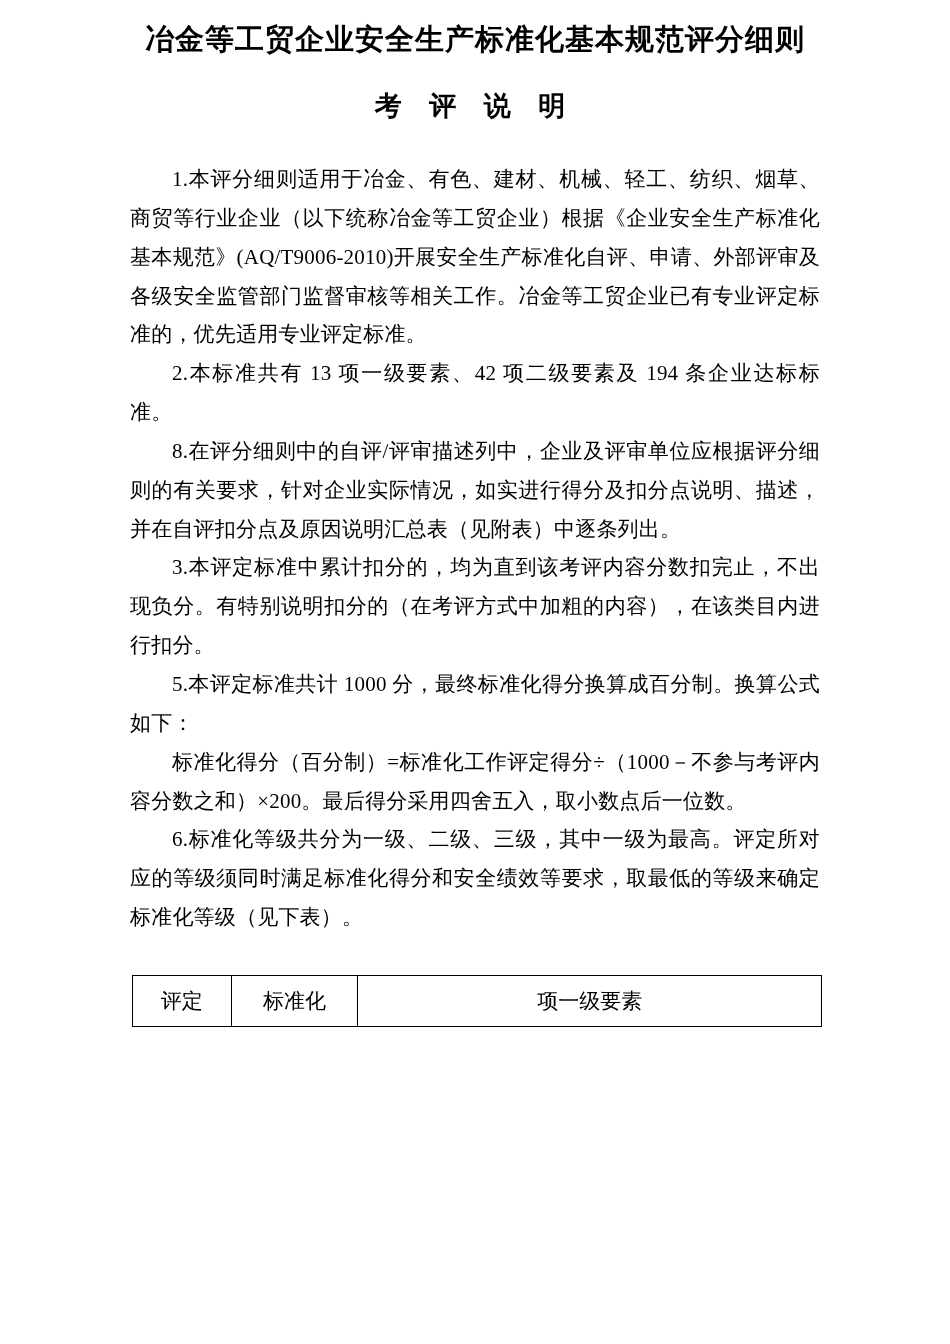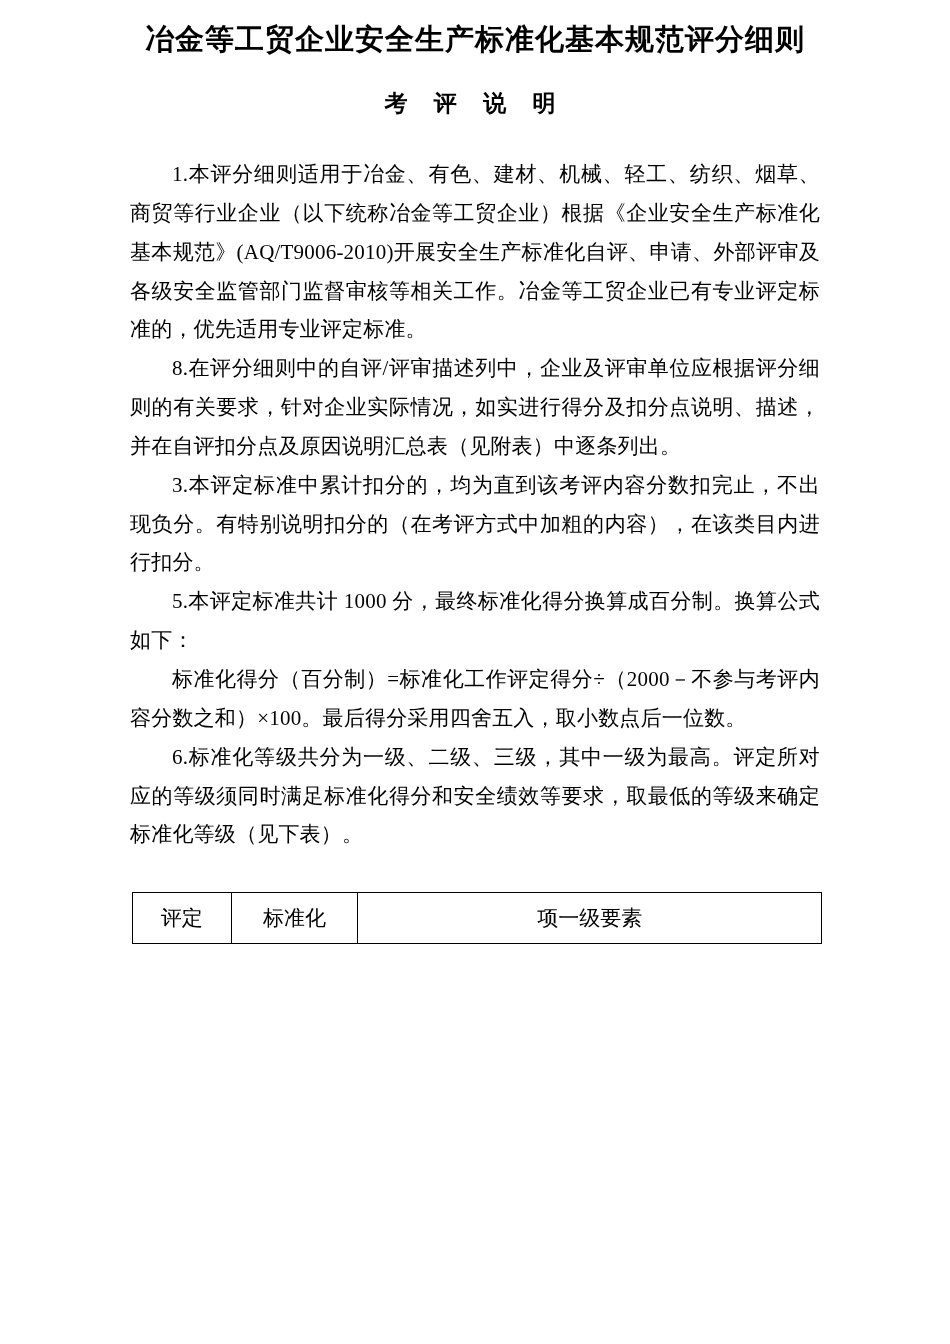--- a/index.html
+++ b/index.html
@@ -26,21 +26,21 @@
     text-align: center;
     font-size: 29px;
     font-weight: bold;
     letter-spacing: 1px;
     font-family: "Liberation Sans", "DejaVu Sans", sans-serif;
     line-height: 1.4;
   }
   .doc-subtitle {
     margin-top: 28px;
     text-align: center;
-    font-size: 23px;
+    font-size: 27px;
     font-weight: bold;
     letter-spacing: 10px;
     font-family: "Liberation Sans", "DejaVu Sans", sans-serif;
   }
   .body-block {
     margin-top: 36px;
   }
   p.para {
     margin: 0;
     font-size: 21px;
@@ -73,24 +73,25 @@
 </head>
 <body>
 
 <div class="page">
 
   <h1 class="doc-title">冶金等工贸企业安全生产标准化基本规范评分细则</h1>
   <h2 class="doc-subtitle">考 评 说 明</h2>
 
   <div class="body-block">
     <p class="para">1.本评分细则适用于冶金、有色、建材、机械、轻工、纺织、烟草、商贸等行业企业（以下统称冶金等工贸企业）根据《企业安全生产标准化基本规范》(AQ/T9006-2010)开展安全生产标准化自评、申请、外部评审及各级安全监管部门监督审核等相关工作。冶金等工贸企业已有专业评定标准的，优先适用专业评定标准。</p>
+    <p class="para">2.本标准共有 13 项一级要素、42 项二级要素及 194 条企业达标标准。</p>
     <p class="para">8.在评分细则中的自评/评审描述列中，企业及评审单位应根据评分细则的有关要求，针对企业实际情况，如实进行得分及扣分点说明、描述，并在自评扣分点及原因说明汇总表（见附表）中逐条列出。</p>
     <p class="para">3.本评定标准中累计扣分的，均为直到该考评内容分数扣完止，不出现负分。有特别说明扣分的（在考评方式中加粗的内容），在该类目内进行扣分。</p>
     <p class="para">5.本评定标准共计 1000 分，最终标准化得分换算成百分制。换算公式如下：</p>
-    <p class="para noindent">标准化得分（百分制）=标准化工作评定得分÷（2000－不参与考评内容分数之和）×100。最后得分采用四舍五入，取小数点后一位数。</p>
+    <p class="para noindent">标准化得分（百分制）=标准化工作评定得分÷（1000－不参与考评内容分数之和）×200。最后得分采用四舍五入，取小数点后一位数。</p>
     <p class="para">6.标准化等级共分为一级、二级、三级，其中一级为最高。评定所对应的等级须同时满足标准化得分和安全绩效等要求，取最低的等级来确定标准化等级（见下表）。</p>
   </div>
 
   <table class="grade-table">
     <tbody>
         <tr>
       <td class="col-a">评定</td>
       <td class="col-b">标准化</td>
       <td class="col-c">项一级要素</td>
     </tr>

